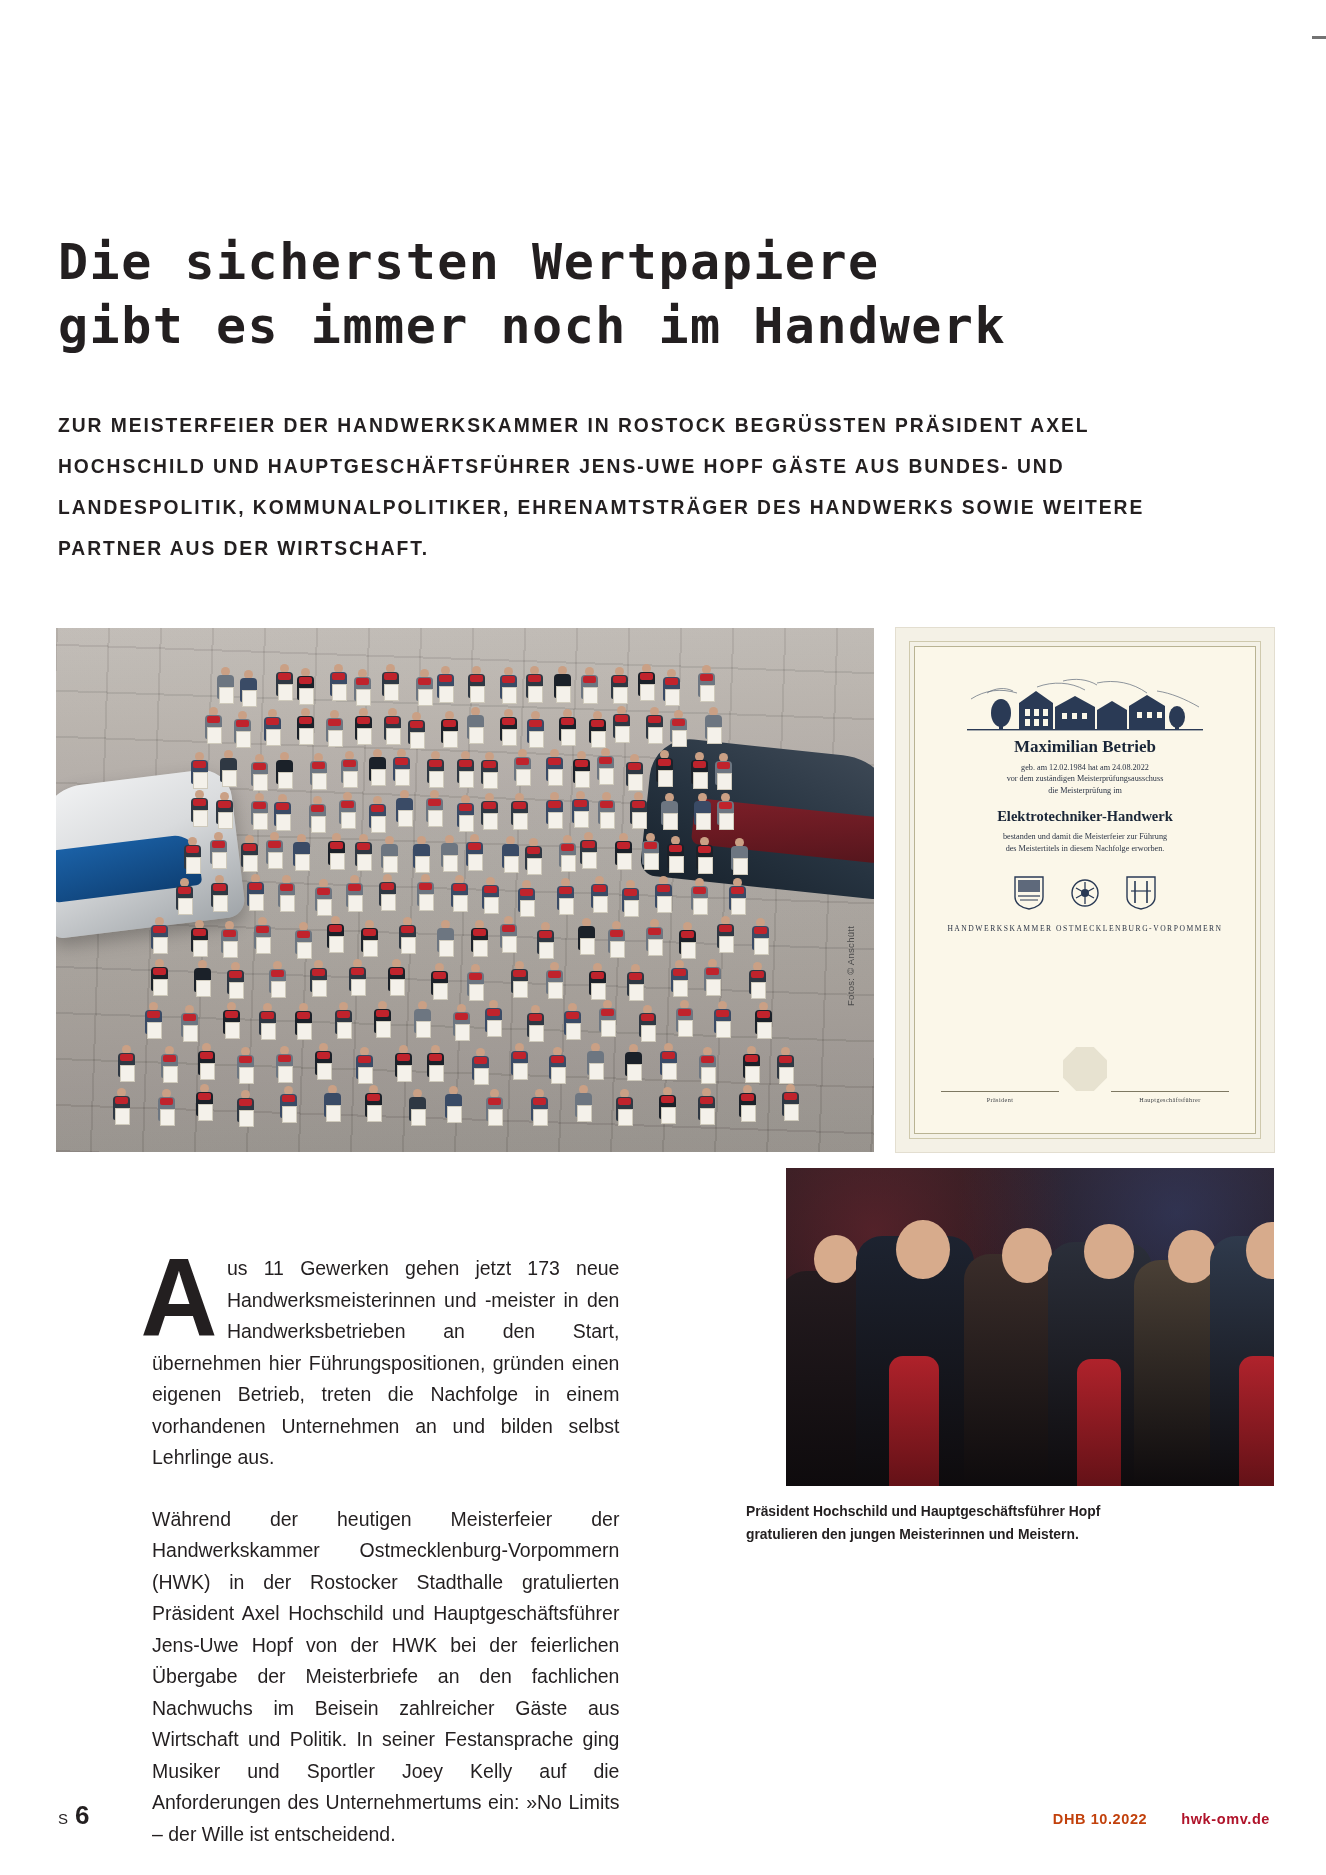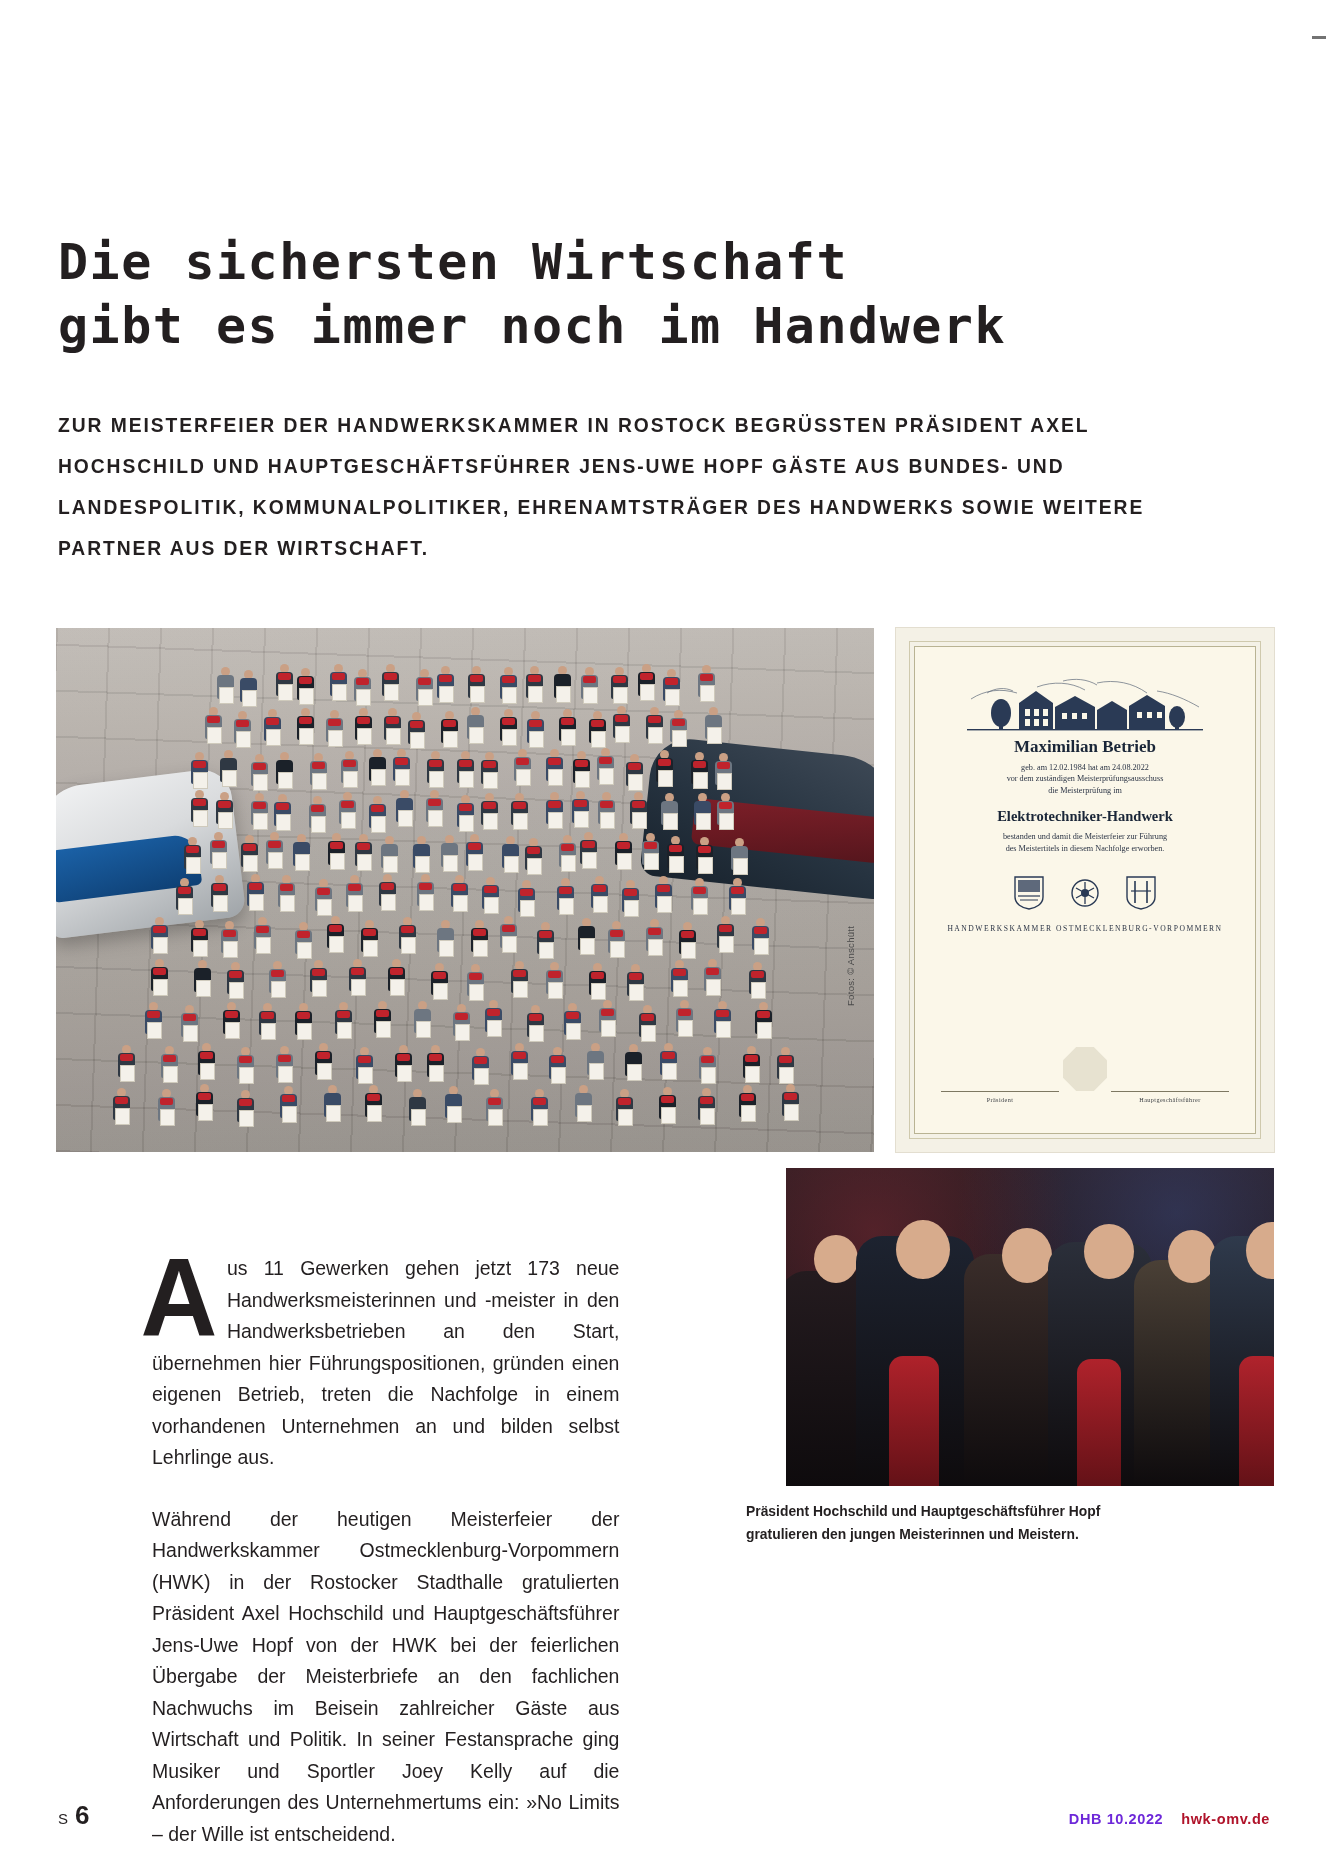--- a/index.html
+++ b/index.html
@@ -364,29 +364,29 @@
     right: 56px;
     bottom: 48px;
     display: flex;
     align-items: baseline;
     gap: 18px;
     font-family: "Liberation Sans Narrow", "Liberation Sans", sans-serif;
     font-weight: 700;
     font-size: 14.5px;
     letter-spacing: .6px;
   }
-  .footer-right .issue { color: #6d28d9; }
-  .footer-right .site  { color: #b0132a; }
+  .footer-right .issue { color: #c2410c; }
+  .footer-right .site  { color: #b0132a; margin-left: 16px; }
 </style>
 </head>
 <body>
 
 <div class="bleed-mark"></div>
 
-<h1 class="headline">Die sichersten Wirtschaft
+<h1 class="headline">Die sichersten Wertpapiere
 gibt es immer noch im Handwerk</h1>
 
 <div class="kicker">Zur Meisterfeier der Handwerkskammer in Rostock begrüßten Präsident Axel Hochschild und Hauptgeschäftsführer Jens-Uwe Hopf Gäste aus Bundes- und Landespolitik, Kommunalpolitiker, Ehrenamtsträger des Handwerks sowie weitere Partner aus der Wirtschaft.</div>
 
 <figure class="group-photo">
   <div class="gp-ground"></div>
   <div class="gp-car-left"></div>
   <div class="gp-car-right"></div>
   <div class="gp-crowd" id="crowd">
       <div class="person grey noscarf" style="left: 160.764px; top: 39.1752px;">

